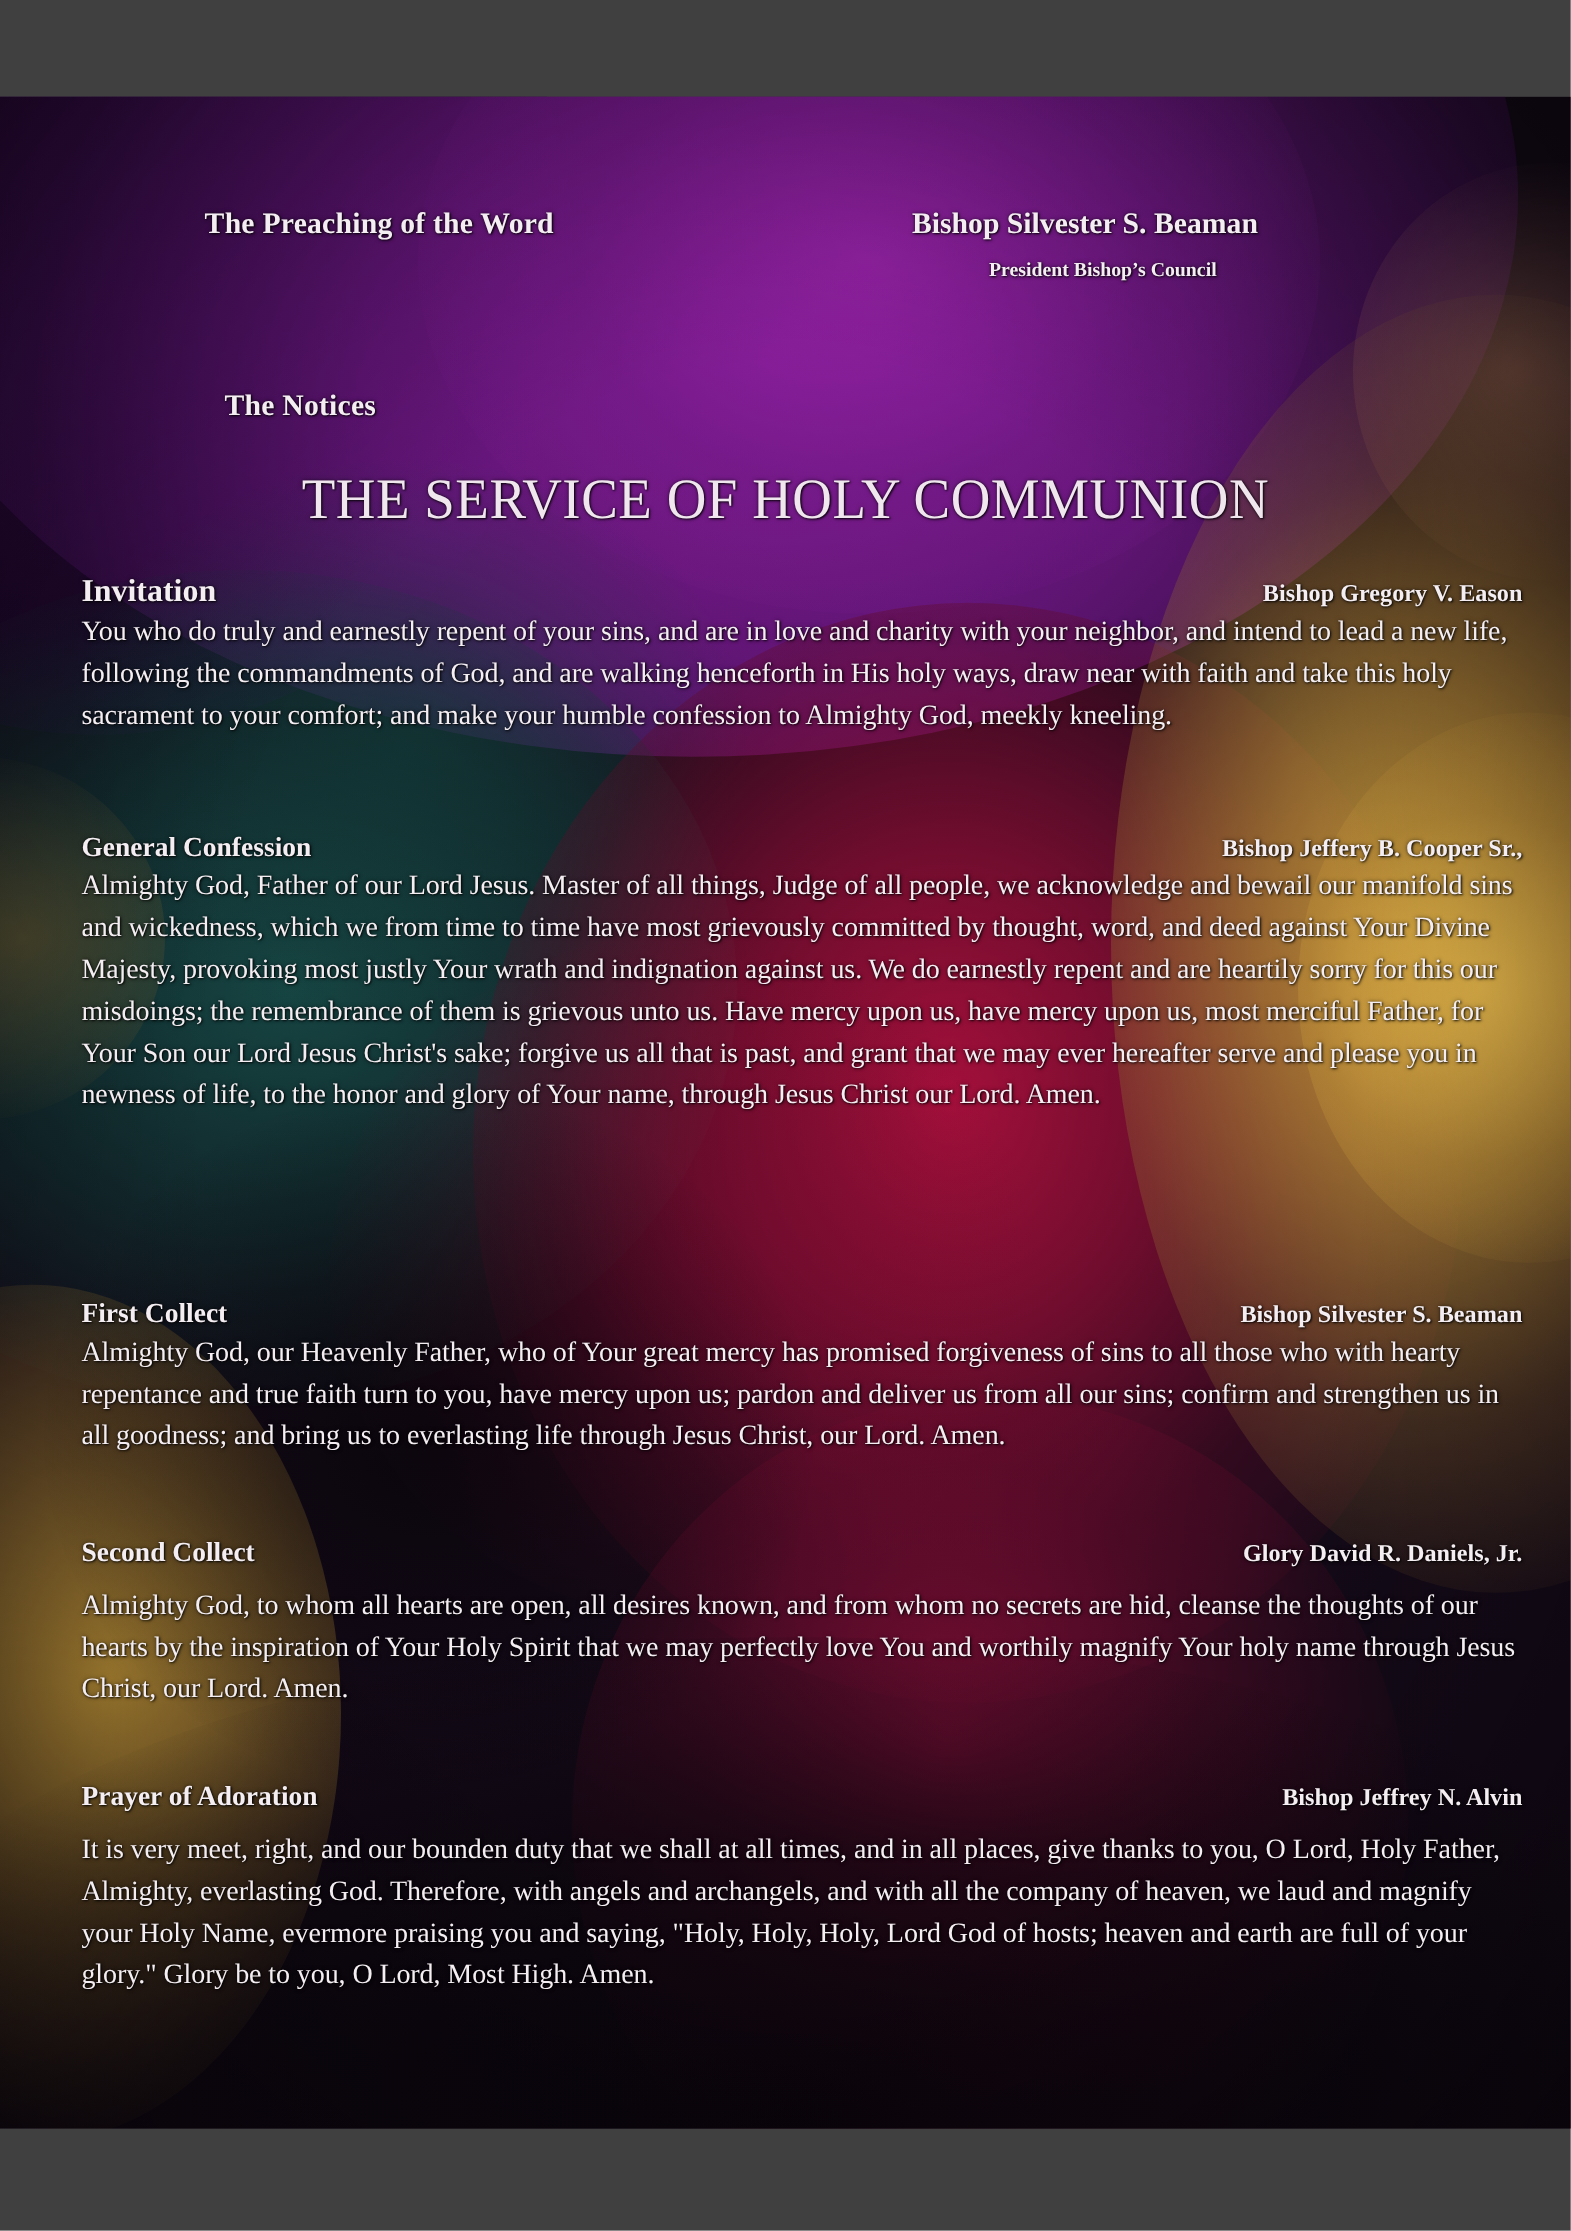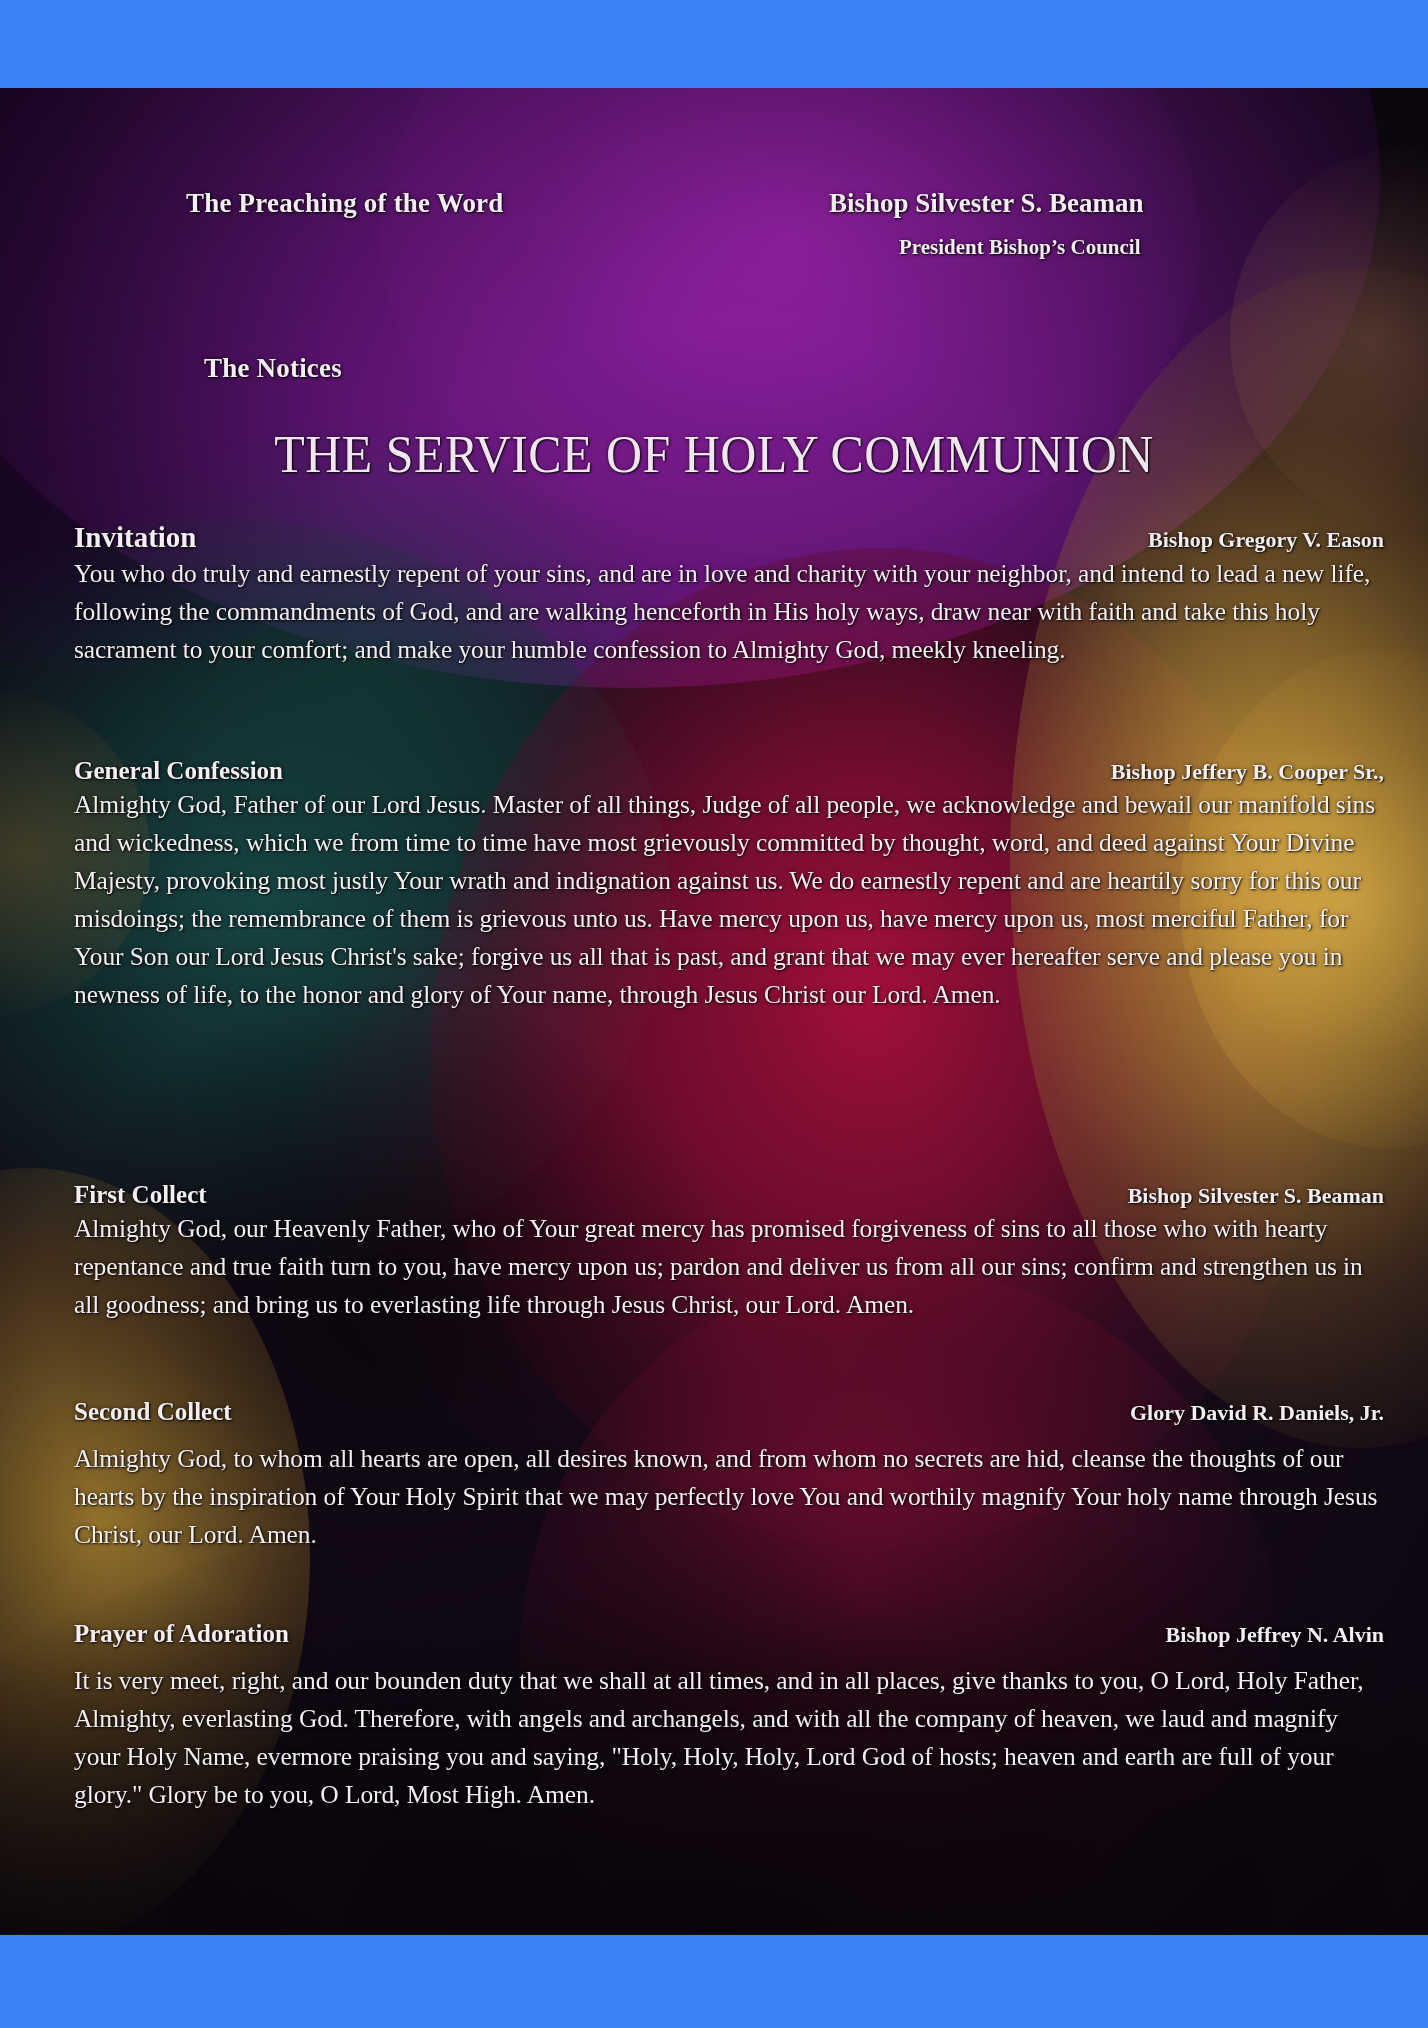--- a/index.html
+++ b/index.html
@@ -8,21 +8,21 @@
     width: 1428px;
     height: 2028px;
     background: #ffffff;
     font-family: "Liberation Serif", "DejaVu Serif", serif;
   }
 
   #page {
     position: relative;
     width: 1428px;
     height: 2028px;
-    background: #3b82f6;
+    background: #404040;
     overflow: hidden;
   }
 
   
   .art-band {
     position: absolute;
     left: 0;
     top: 88px;
     width: 1428px;
     height: 1847px;
@@ -192,21 +192,21 @@
     white-space: nowrap;
   }
   .order-right {
     font-weight: bold;
     font-size: 27px;
     white-space: nowrap;
   }
   .order-sub {
     position: absolute;
     font-weight: bold;
-    font-size: 21px;
+    font-size: 18px;
     white-space: nowrap;
   }
 
   
   .service-title {
     position: absolute;
     left: 0; top: 425px;
     width: 1428px;
     text-align: center;
     font-size: 52px;

